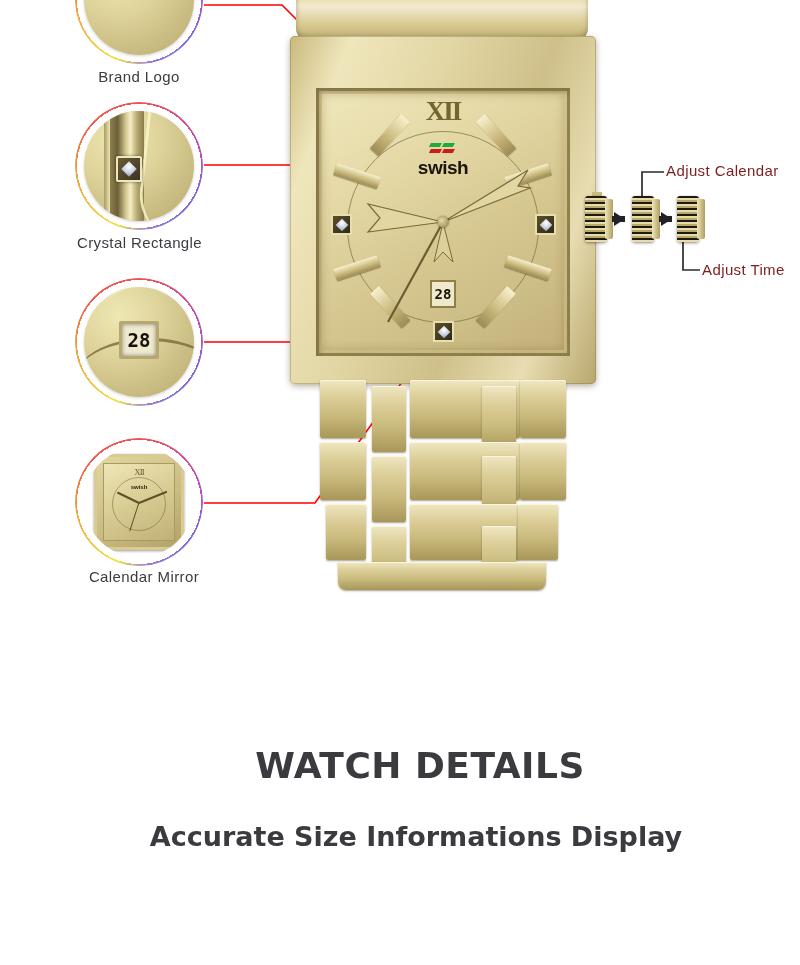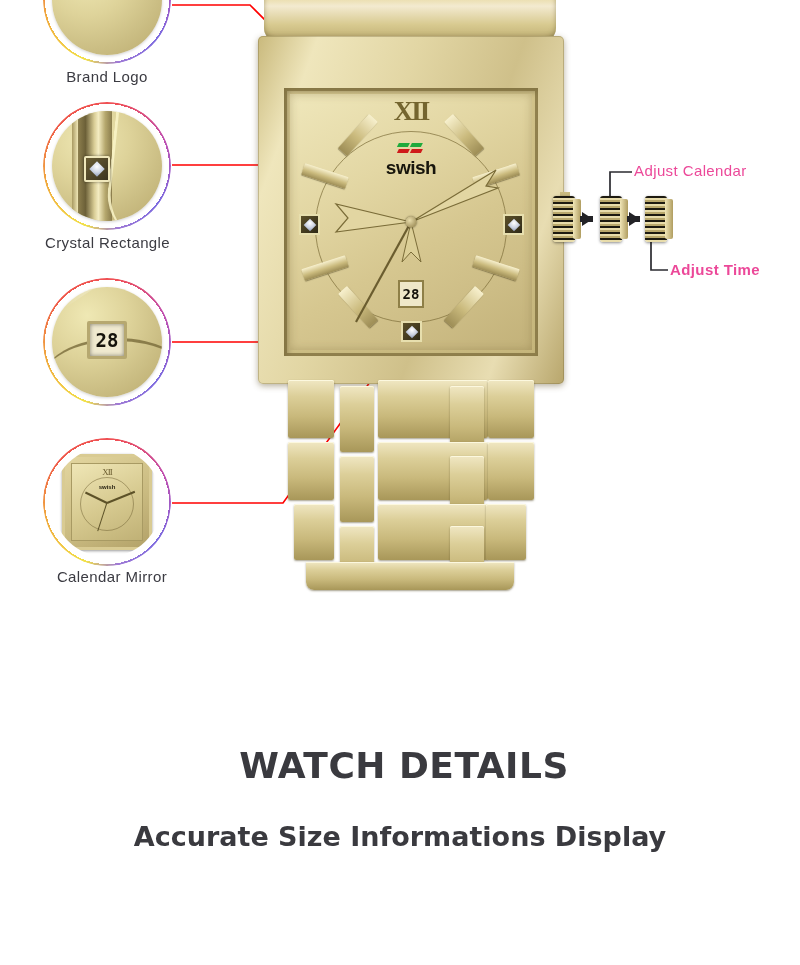--- a/index.html
+++ b/index.html
@@ -1,21 +1,21 @@
 <!DOCTYPE html>
 <html><head>
 <meta charset="utf-8">
 <style>
   html,body{margin:0;padding:0;background:#ffffff;}
   body{
     width:800px;height:965px;position:relative;overflow:hidden;
     font-family:"Liberation Sans",sans-serif;
     -webkit-font-smoothing:antialiased;
   }
-  .stage{position:absolute;inset:0;}
+  .stage{position:absolute;inset:0;margin-left:32px;}
 
   
   .callout{position:absolute;width:128px;height:128px;}
   .ring{
     position:absolute;inset:0;border-radius:50%;
     background:conic-gradient(from 200deg,
        #f2e24a 0deg,#f0a93e 55deg,#ef5a4a 110deg,#ef4f57 170deg,
        #c04fb0 225deg,#7b6ae0 285deg,#9f7ad6 330deg,#f2e24a 360deg);
     -webkit-mask:radial-gradient(circle at 50% 50%, transparent 0 62px, #000 62px 64px, transparent 64.5px);
             mask:radial-gradient(circle at 50% 50%, transparent 0 62px, #000 62px 64px, transparent 64.5px);
@@ -121,21 +121,21 @@
   
   .crown{position:absolute;width:22px;height:46px;border-radius:3px;
     background:repeating-linear-gradient(180deg,#1d1a10 0 2px,#e8dcaa 2px 4px,#b9a86c 4px 6px);
     box-shadow:0 1px 3px rgba(0,0,0,.45);}
   .crown-cap{position:absolute;right:-6px;top:3px;width:8px;height:40px;border-radius:2px;
     background:linear-gradient(90deg,#f0e6b8,#b09d60);}
   .arrow{position:absolute;width:0;height:0;border-top:7px solid transparent;border-bottom:7px solid transparent;
     border-left:11px solid #222226;}
   .arrow:before{content:"";position:absolute;left:-13px;top:-3px;width:13px;height:6px;background:#222226;}
 
-  .lead-label{position:absolute;font-size:15px;color:#ec4899;letter-spacing:.4px;white-space:nowrap;}
+  .lead-label{position:absolute;font-size:15px;color:#7f1d1d;letter-spacing:.4px;white-space:nowrap;}
 
   
   .t1{position:absolute;left:4px;width:100%;text-align:center;
     font-family:"DejaVu Sans",sans-serif;font-weight:bold;font-size:36px;color:#3a3a3f;letter-spacing:.5px;}
   .t2{position:absolute;left:0;width:100%;text-align:center;
     font-family:"DejaVu Sans",sans-serif;font-weight:bold;font-size:27px;color:#3a3a3f;}
   .t3{position:absolute;left:0;width:100%;text-align:center;
     font-family:"DejaVu Sans",sans-serif;font-weight:bold;font-size:27px;color:#4a4a50;}
 </style>
 </head>
@@ -297,18 +297,18 @@
   <div class="crown" style="left:600px;top:196px;">
     <div class="crown-cap"></div>
   </div>
   <div class="arrow" style="left:629px;top:212px;"></div>
 
   <div class="crown" style="left:645px;top:196px;">
     <div class="crown-cap"></div>
   </div>
 
   <div class="lead-label" style="left:634px;top:162px;">Adjust Calendar</div>
-  <div class="lead-label" style="left:670px;top:261px;font-weight:bold;">Adjust Time</div>
+  <div class="lead-label" style="left:670px;top:261px;">Adjust Time</div>
 
   <div class="t1" style="top:745px;">WATCH DETAILS</div>
   <div class="t2" style="top:821px;">Accurate Size Informations Display</div>
 
 </div>
 
 </body></html>

